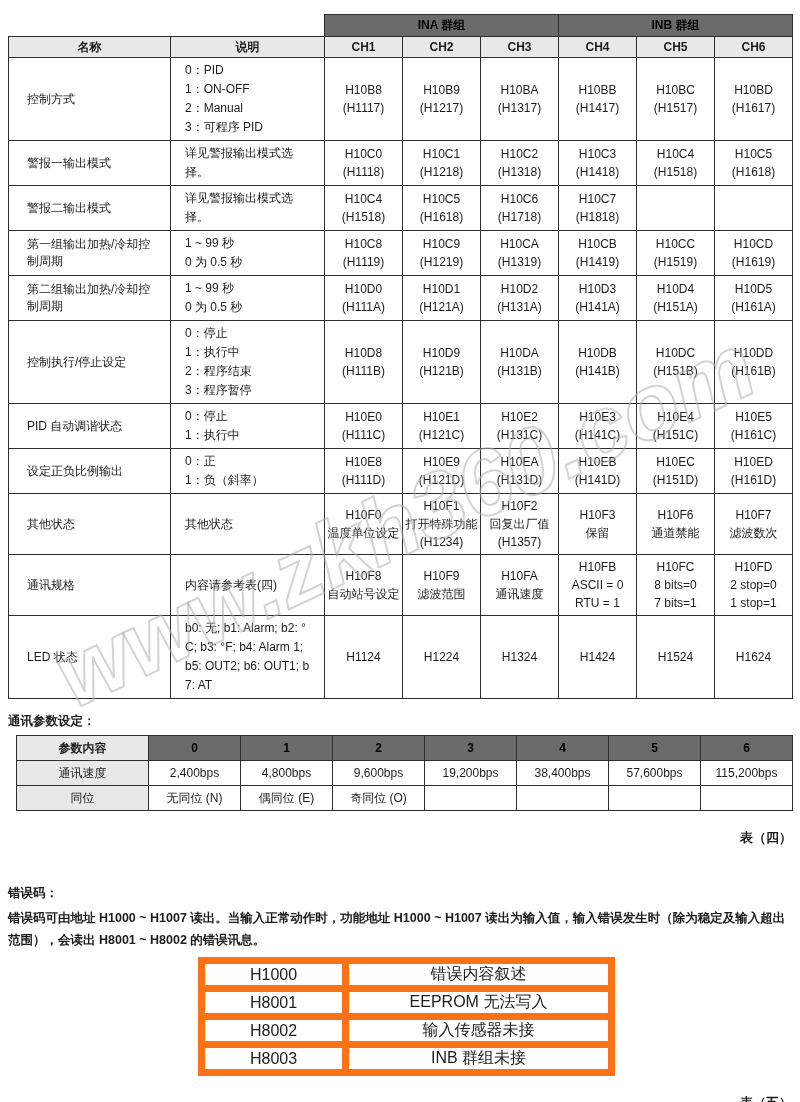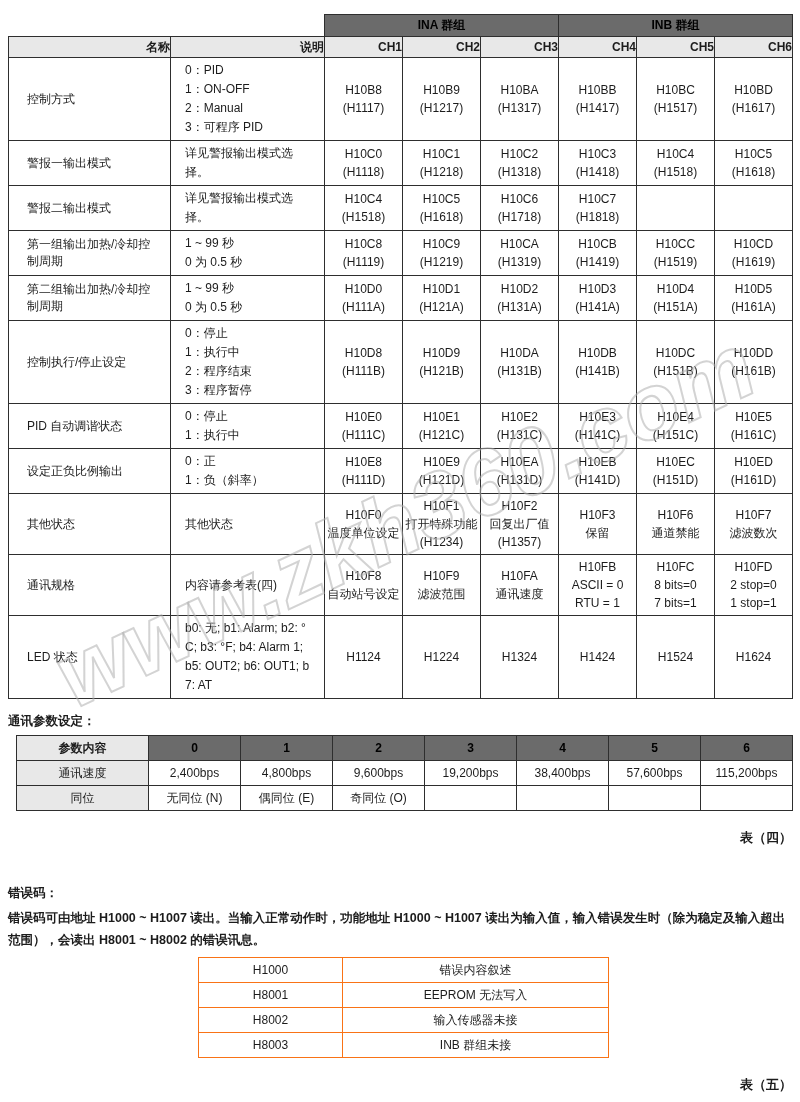--- a/index.html
+++ b/index.html
@@ -6,21 +6,21 @@
   html,body{background:#fff}
   body{width:800px;height:1102px;font-family:"Liberation Sans","DejaVu Sans",sans-serif;color:#1c1c1c;overflow:hidden}
   .page{position:relative;width:800px;height:1102px;padding:14px 8px 0 8px}
   table{border-collapse:collapse;table-layout:fixed}
 
   
   .reg-table{width:784px}
   .reg-table th,.reg-table td{border:1px solid #2e2e2e;font-size:12px;vertical-align:middle;overflow:hidden}
   .no-border{border:none !important;background:#fff}
   .dark{background:#6b6b6b;color:#000000;font-weight:bold;text-align:center;height:22px;font-size:12.5px}
-  .light{background:#e8e8e8;text-align:right;height:21px}
+  .light{background:#e8e8e8;text-align:center;height:21px}
   .name-cell{padding:3px 18px;text-align:left;line-height:17px}
   .desc-cell{padding:3px 14px;text-align:left;line-height:19px;word-break:break-all}
   .reg-cell{text-align:center;line-height:18px;padding:3px 2px;word-break:break-all}
 
   
   .watermark{position:absolute;left:-20px;top:468px;width:850px;text-align:center;
     font-size:92px;font-weight:bold;white-space:nowrap;transform:rotate(-25deg);
     color:transparent;-webkit-text-stroke:2px rgba(175,175,175,.55);
     pointer-events:none;z-index:5;font-style:italic}
 
@@ -30,21 +30,21 @@
 
   
   .comm-table{width:776px;margin:2px 0 14px 8px}
   .comm-table td,.comm-table th{border:1px solid #2e2e2e;font-size:12px;height:25px;text-align:center;vertical-align:middle}
   .comm-label{background:#e8e8e8}
 
   
   .err-title{margin-top:38px}
   .err-para{font-size:12.5px;line-height:22px;font-weight:700;width:784px;margin-top:3px}
   .err-table{width:410px;margin:6px 0 0 190px}
-  .err-table td{border:1px solid #f97316;font-size:12px;height:25px;text-align:center;vertical-align:middle}
+  .err-table td{border:7px solid #f97316;font-size:16px;height:25px;text-align:center;vertical-align:middle}
 
   
   .footer{margin-top:14px}
   .footer-line{font-size:11px;font-weight:bold;line-height:23px}
 </style>
 </head>
 <body>
 
 <div class="page">
 

